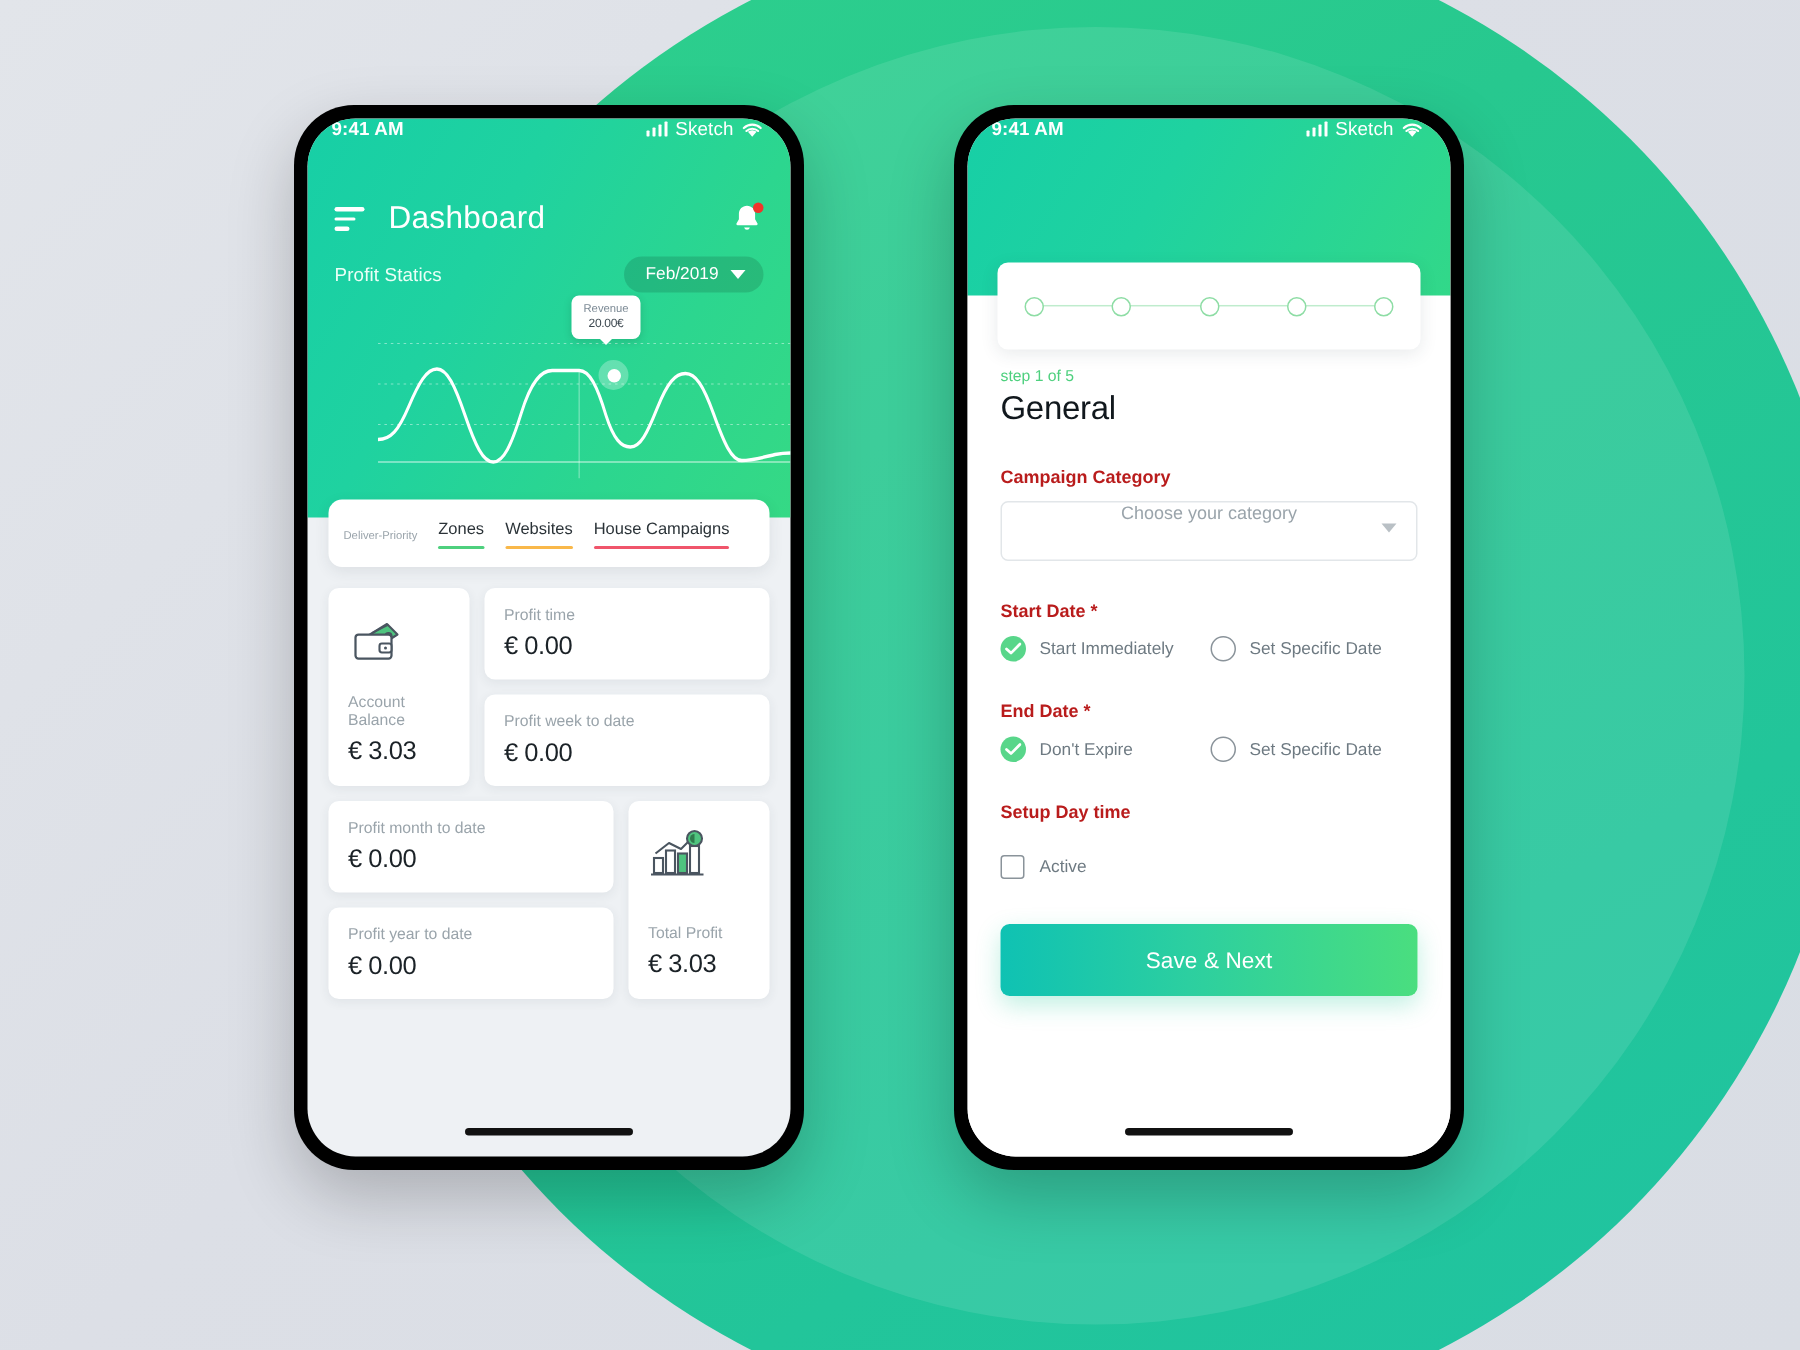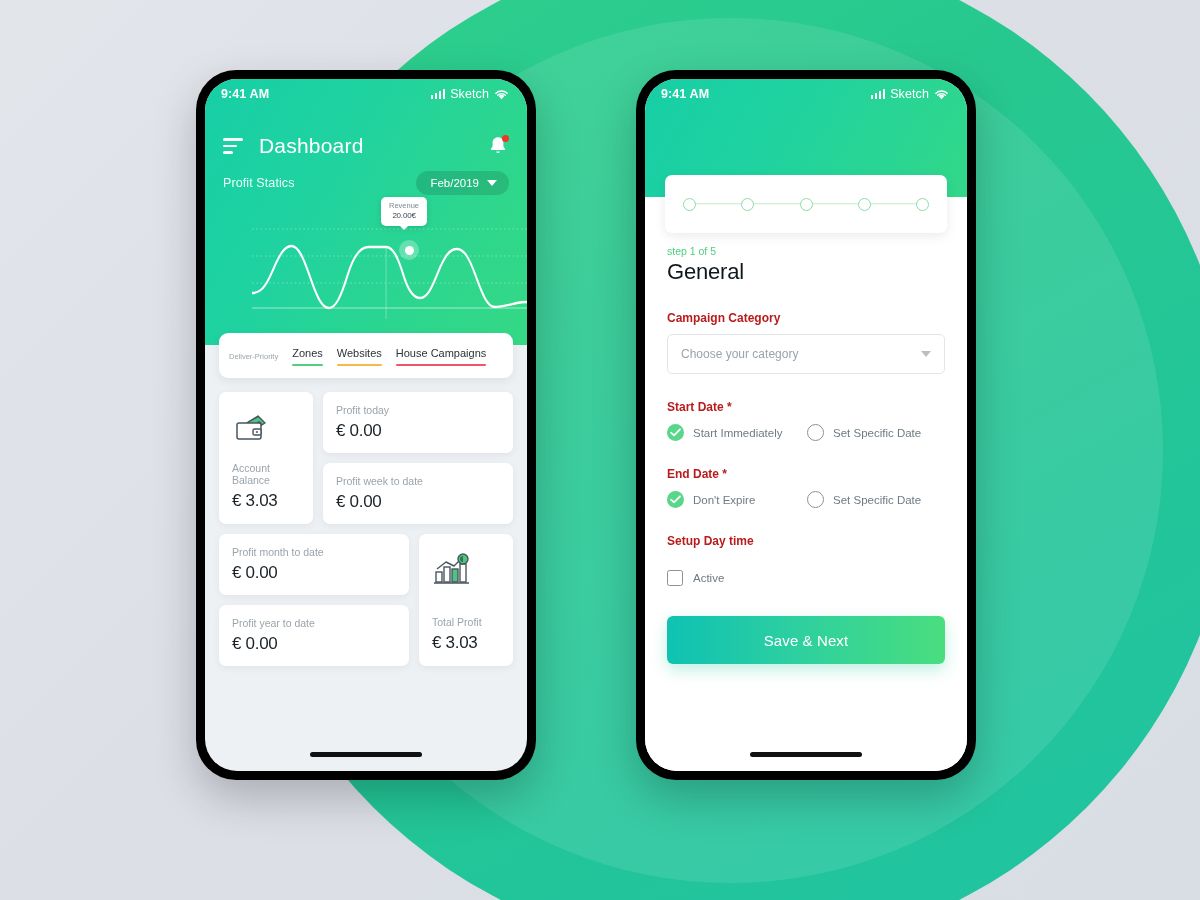--- a/index.html
+++ b/index.html
@@ -44,21 +44,21 @@
     overflow: hidden;
     position: relative;
     background: #eef1f4;
   }
   #phone-left  { left: 196px; top: 70px; width: 340px; height: 710px; }
   #phone-right { left: 636px; top: 70px; width: 340px; height: 710px; }
 
   
   .statusbar {
     height: 30px;
-    display: flex; align-items: center; justify-content: space-between;
+    display: flex; align-items: flex-start; justify-content: space-between;
     padding: 0 18px 0 16px;
     color: #fff;
     font-size: 12.5px;
     font-weight: bold;
     letter-spacing: 0.1px;
   }
   .status-right { display: flex; align-items: center; gap: 5px; }
   .bars { display: flex; align-items: flex-end; gap: 1.5px; height: 10px; }
   .bars i { display:block; width: 2.5px; background: #fff; border-radius: 0.5px; }
   .bars i:nth-child(1){ height: 4px; }
@@ -236,20 +236,21 @@
 
   .camp-body { background:#fff; height: 100%; padding: 48px 22px 0 22px; }
   .step-count { font-size: 10.5px; color:#4ed07e; margin-bottom: 2px; }
   .step-title { font-size: 22px; color:#11181d; letter-spacing: -0.2px; }
   .field-label { font-size: 12px; color:#b91c1c; font-weight: bold; margin: 26px 0 9px 0; }
   .select-box {
     border: 1px solid #e2e6e9; border-radius: 5px;
     height: 40px; display:flex; align-items:center;
     padding: 0 13px;
     cursor: pointer;
+    flex-direction: column;
   }
   .select-placeholder { font-size: 12px; color:#9aa4ab; }
   .select-caret {
     margin-left:auto;
     width: 0; height: 0;
     border-left: 5.5px solid transparent;
     border-right: 5.5px solid transparent;
     border-top: 6px solid #b9c0c5;
   }
   .radio-row { display:flex; align-items:center; margin-top: 10px; }
@@ -383,21 +384,21 @@
               <circle cx="25" cy="21" r="1" fill="#4a5560"></circle>
             </svg>
           </div>
           <div>
             <div class="card-label">Account Balance</div>
             <div class="card-value">€ 3.03</div>
           </div>
         </div>
         <div class="card-right-col">
           <div class="card">
-            <div class="card-label">Profit today</div>
+            <div class="card-label">Profit time</div>
             <div class="card-value">€ 0.00</div>
           </div>
           <div class="card">
             <div class="card-label">Profit week to date</div>
             <div class="card-value">€ 0.00</div>
           </div>
         </div>
       </div>
 
       <div class="cards-row" style="margin-top:10px">

